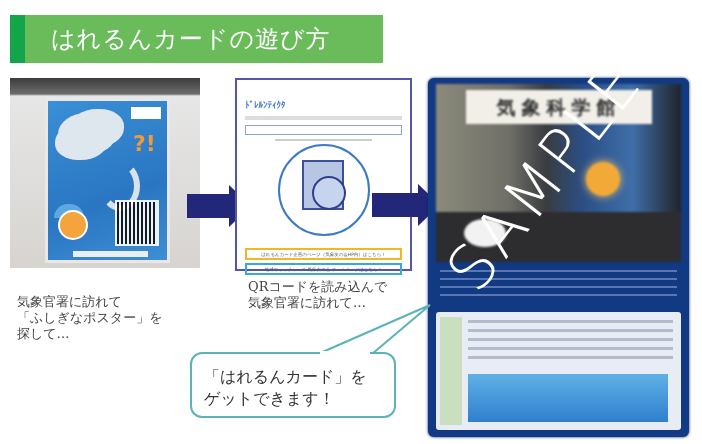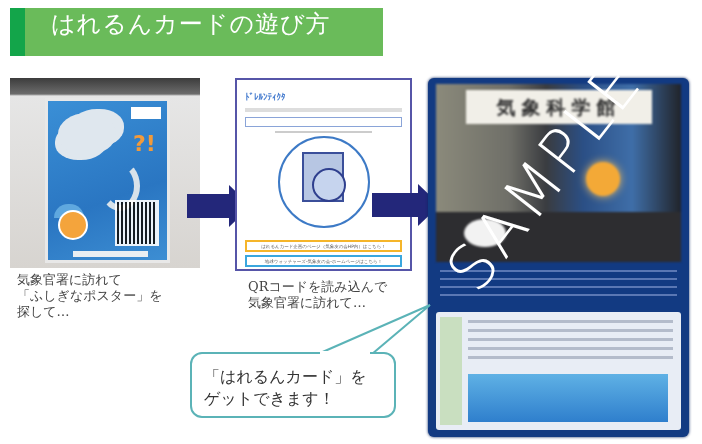--- a/index.html
+++ b/index.html
@@ -1,46 +1,46 @@
 <!DOCTYPE html>
 <html><head>
 <meta charset="utf-8">
 <style>
   * { box-sizing: border-box; margin: 0; padding: 0; }
   body { width: 702px; height: 444px; background: #ffffff; position: relative; overflow: hidden; font-family: "DejaVu Serif", "Liberation Serif", serif; color: #333; }
-  .title-banner { position: absolute; left: 10px; top: 8px; width: 373px; height: 48px; background: #6abb5a; display: flex; }
+  .title-banner { position: absolute; left: 10px; top: 15px; width: 373px; height: 48px; background: #6abb5a; display: flex; align-items: center; }
   .title-accent { width: 15px; height: 100%; background: #13a54a; }
   .title-text { font-family: "DejaVu Sans", sans-serif; color: #fff; font-size: 24px; margin-left: 26px; letter-spacing: 1px; }
 
   .photo { position: absolute; left: 10px; top: 78px; width: 190px; height: 190px; background: linear-gradient(#3c3c3c 0, #6c6c6c 16px, #e6e6e6 18px, #d7d4d0 100%); overflow: hidden; }
   .poster { position: absolute; left: 35px; top: 20px; width: 125px; height: 165px; background: linear-gradient(160deg,#3a8fd6,#2a76c2 60%,#3d8ed3); border: 3px solid #e8e8e8; }
   .cloud { position: absolute; left: 10px; top: 12px; width: 58px; height: 42px; background: #dfe7ee; border-radius: 50% 45% 50% 45%; box-shadow: 10px -6px 0 -2px #dfe7ee, -6px 8px 0 -3px #dfe7ee; }
   .swirl { position: absolute; left: 52px; top: 60px; width: 40px; height: 50px; border: 6px solid #d8e2ea; border-radius: 50%; border-left-color: transparent; border-top-color: transparent; }
   .qmark { position: absolute; left: 85px; top: 30px; color: #f29a3a; font-weight: bold; font-size: 22px; font-family: "DejaVu Sans", sans-serif; }
   .poster-logo { position: absolute; right: 6px; top: 6px; width: 30px; height: 12px; background: #fff; }
   .qr { position: absolute; right: 8px; bottom: 14px; width: 44px; height: 46px; background: repeating-linear-gradient(90deg,#111 0 2px,#fff 2px 4px), #fff; border: 2px solid #fff; opacity: .9; }
   .mascot { position: absolute; left: 10px; bottom: 20px; width: 30px; height: 30px; border-radius: 50%; background: #f4a43c; border: 2px solid #fff; }
   .umbrella { position: absolute; left: 6px; bottom: 42px; width: 30px; height: 14px; background: #5fa8df; border-radius: 15px 15px 0 0; }
   .poster-strip { position: absolute; left: 25px; bottom: 3px; width: 75px; height: 6px; background: #e9eef2; }
 
   .caption { position: absolute; font-size: 13px; line-height: 16px; color: #444; white-space: pre-line; }
-  .cap1 { left: 17px; top: 272px; }
+  .cap1 { left: 17px; top: 294px; }
   .cap2 { left: 248px; top: 279px; }
 
   .arrow { position: absolute; height: 42px; }
   .arrow .shaft { position: absolute; left: 0; top: 9px; height: 24px; background: #23277a; }
   .arrow .head { position: absolute; top: 0; width: 0; height: 0; border-top: 21px solid transparent; border-bottom: 21px solid transparent; border-left: 22px solid #23277a; }
   .arrow1 { left: 187px; top: 185px; width: 64px; }
   .arrow1 .shaft { width: 44px; }
   .arrow1 .head { left: 42px; }
   .arrow2 { left: 372px; top: 184px; width: 68px; }
   .arrow2 .shaft { width: 48px; }
   .arrow2 .head { left: 46px; }
 
-  .site { position: absolute; left: 235px; top: 78px; width: 177px; height: 193px; background: #fff; border: 2px solid #5655a8; padding: 12px 8px; }
+  .site { position: absolute; left: 235px; top: 78px; width: 177px; height: 193px; background: #fff; border: 2px solid #5655a8; padding: 20px 8px; }
   .site-logo { font-family: "DejaVu Sans", sans-serif; font-size: 9px; color: #4a7fd0; font-weight: bold; }
   .site-bar { height: 4px; background: #ddd; margin-top: 6px; }
   .site-notice { border: 1px solid #8aa4d8; height: 10px; margin-top: 5px; }
   .site-line { height: 2px; background: #ccc; margin: 4px 30px 0; }
   .site-circle { width: 92px; height: 92px; border: 2px solid #3d7ac6; border-radius: 50%; margin: 3px auto 0; position: relative; overflow: hidden; background: #fff; }
   .site-doc { position: absolute; left: 22px; top: 14px; width: 42px; height: 50px; background: #b7c6e3; border: 2px solid #3b4f9a; }
   .site-char { position: absolute; left: 32px; top: 30px; width: 34px; height: 34px; background: #c6d4ee; border: 2px solid #2f3f8e; border-radius: 50%; }
   .site-btn { font-family: "DejaVu Sans", sans-serif; font-size: 4.5px; text-align: center; height: 12px; line-height: 9px; margin-top: 3px; border: 2px solid; color: #555; }
   .btn-orange { border-color: #f5b52a; margin-top: 12px; }
   .btn-blue { border-color: #3aa7de; }

